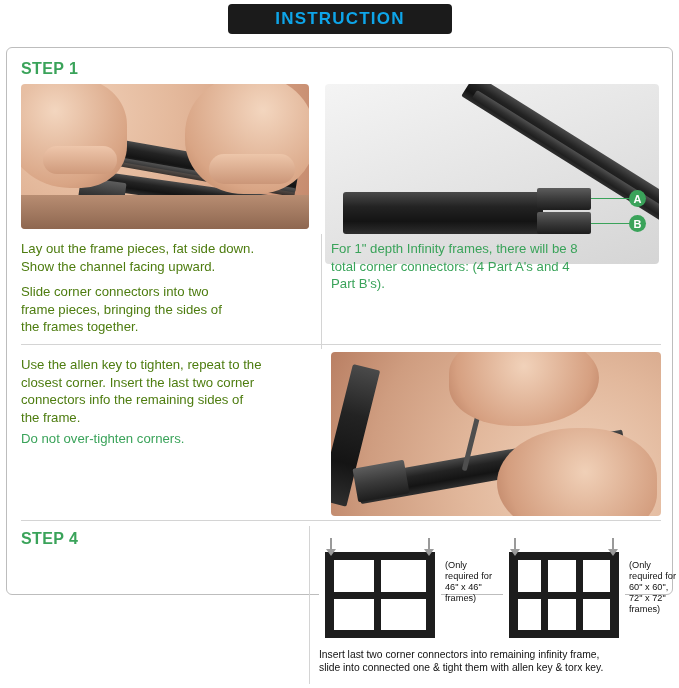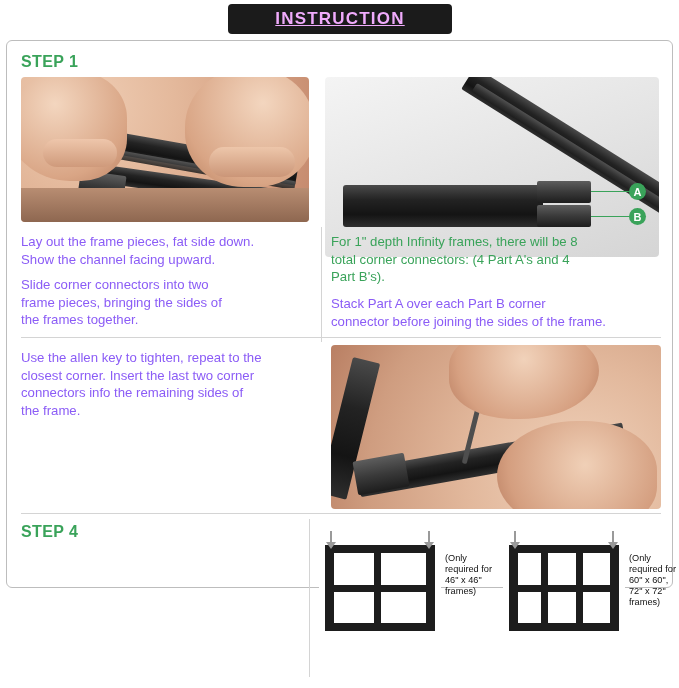--- a/index.html
+++ b/index.html
@@ -24,50 +24,49 @@
     left: 228px;
     width: 224px;
     height: 30px;
     background: #1b1b1b;
     border-radius: 4px;
     display: flex;
     align-items: center;
     justify-content: center;
   }
   .header-bar .title {
-    color: #f0abfc;
+    color: #0ea5e9;
     font-size: 17px;
     font-weight: bold;
     letter-spacing: 1.2px;
-    text-decoration: underline;
   }
 
   
   .page-frame {
     position: absolute;
-    top: 40px;
+    top: 47px;
     left: 6px;
     width: 667px;
     height: 548px;
     border: 1px solid #bdbdbd;
     border-radius: 6px;
     background: #ffffff;
   }
 
   
   .step-label {
     color: #3aa35a;
     font-size: 16px;
     font-weight: bold;
     letter-spacing: .4px;
   }
   .body-text {
     font-size: 13.2px;
     line-height: 17.5px;
-    color: #8b5cf6;
+    color: #4d7c0f;
     white-space: pre-line;
   }
   .green-text {
     color: #3aa35a;
   }
   .hr {
     position: absolute;
     height: 1px;
     background: #d4d4d4;
   }
@@ -201,31 +200,30 @@
 
   <div class="body-text" style="position:absolute; top:192px; left:14px; width:300px;">Lay out the frame pieces, fat side down.
 Show the channel facing upward.</div>
   <div class="body-text" style="position:absolute; top:235px; left:14px; width:300px;">Slide corner connectors into two
 frame pieces, bringing the sides of
 the frames together.</div>
 
   <div class="body-text green-text" style="position:absolute; top:192px; left:324px; width:330px;">For 1" depth Infinity frames, there will be 8
 total corner connectors: (4 Part A's and 4
 Part B's).</div>
-  <div class="body-text" style="position:absolute; top:254px; left:324px; width:334px;">Stack Part A over each Part B corner
-connector before joining the sides of the frame.</div>
 
   <div class="hr" style="top:186px; left:314px; width:1px; height:115px;"></div>
 
   <div class="hr" style="top:296px; left:14px; width:640px;"></div>
 
   <div class="body-text" style="position:absolute; top:308px; left:14px; width:306px;">Use the allen key to tighten, repeat to the
 closest corner. Insert the last two corner
 connectors info the remaining sides of
 the frame.</div>
+  <div class="body-text green-text" style="position:absolute; top:382px; left:14px; width:306px;">Do not over-tighten corners.</div>
 
   <div class="photo" style="top:304px; left:324px; width:330px; height:164px;">
     <div class="photo-inner skin-bg2"></div>
 
     <div class="bar" style="top:12px; left:22px; width:28px; height:140px; transform:rotate(14deg); transform-origin:top left;"></div>
     <div class="bar" style="bottom:12px; left:30px; width:270px; height:28px; transform:rotate(-10deg); transform-origin:left bottom;"></div>
     <div class="bar-light" style="bottom:18px; left:24px; width:52px; height:34px; transform:rotate(-10deg);"></div>
 
     <div style="position:absolute; top:26px; left:142px; width:5px; height:94px; background:#4e4e4e; transform:rotate(14deg); border-radius:2px;"></div>
     <div style="position:absolute; top:20px; left:128px; width:34px; height:6px; background:#4e4e4e; border-radius:2px; transform:rotate(-6deg);"></div>
@@ -281,14 +279,16 @@
       <line x1="8" y1="2" x2="8" y2="16" stroke="#9a9a9a" stroke-width="2"></line>
       <polygon points="8,20 3,13 13,13" fill="#9a9a9a"></polygon>
     </svg>
   </div>
   <div class="note-text" style="top:512px; left:622px; width:60px;">(Only
 required for
 60" x 60",
 72" x 72"
 frames)</div>
 
+  <div class="footer-note" style="top:600px; left:312px; width:350px;">Insert last two corner connectors into remaining infinity frame,
+slide into connected one &amp; tight them with allen key &amp; torx key.</div>
 
 </div>
 
 </body></html>

